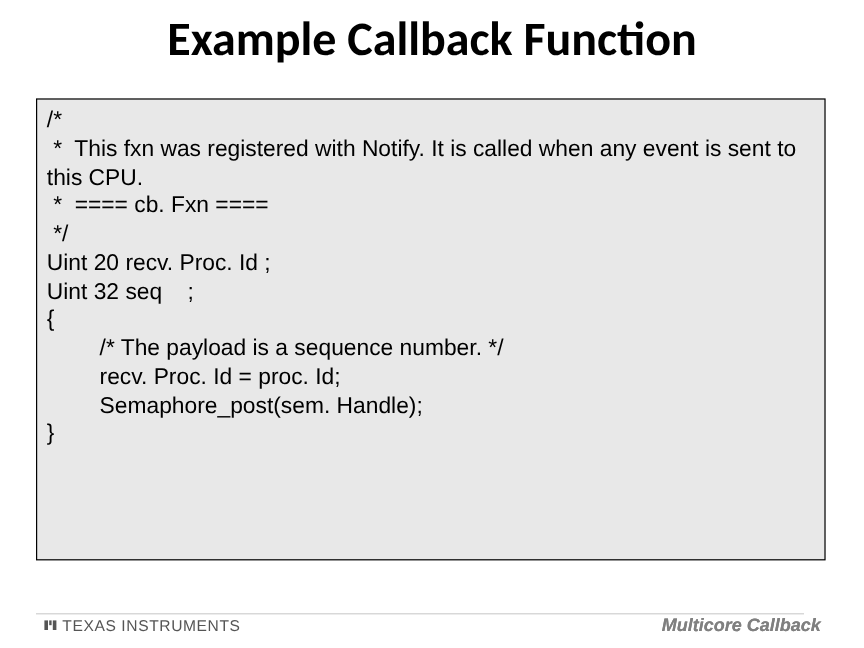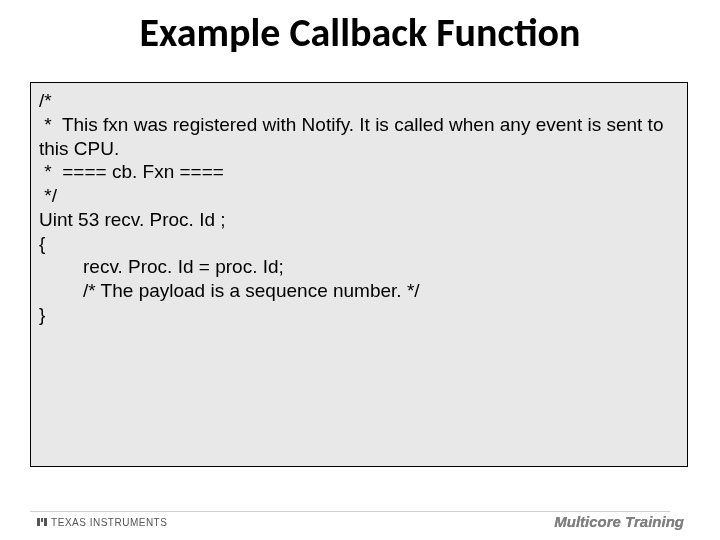--- a/index.html
+++ b/index.html
@@ -53,21 +53,21 @@
     position: absolute;
     bottom: 8px;
     left: 0;
     width: 720px;
     height: 32px;
   }
   .footer-left {
     position: absolute;
     left: 36px;
     bottom: 2px;
-    font-size: 10px;
+    font-size: 13px;
     color: #555555;
     letter-spacing: 0.5px;
     font-family: "Arial", sans-serif;
   }
   .ti-logo {
     display: inline-block;
     vertical-align: middle;
   }
   .footer-right {
     position: absolute;
@@ -94,36 +94,38 @@
 
 <div class="slide">
 
   <div class="title">Example Callback Function</div>
 
   <div class="code-box">
     <div class="code-line">/*</div>
     <div class="code-line"> *  This fxn was registered with Notify. It is called when any event is sent to this CPU.</div>
     <div class="code-line"> *  ==== cb. Fxn ====</div>
     <div class="code-line"> */</div>
-    <div class="code-line">Uint 53 recv. Proc. Id ;</div>
+    <div class="code-line">Uint 20 recv. Proc. Id ;</div>
+    <div class="code-line">Uint 32 seq    ;</div>
     <div class="code-line">{</div>
+    <div class="code-line indent">/* The payload is a sequence number. */</div>
     <div class="code-line indent">recv. Proc. Id = proc. Id;</div>
-    <div class="code-line indent">/* The payload is a sequence number. */</div>
+    <div class="code-line indent">Semaphore_post(sem. Handle);</div>
     <div class="code-line">}</div>
   </div>
 
   <div class="footer-rule"></div>
 
   <div class="footer">
     <div class="footer-left">
       <span class="ti-logo">
         <svg width="12" height="12" viewBox="0 0 24 24">
           <rect x="2" y="4" width="6" height="16" fill="#555"></rect>
           <rect x="10" y="4" width="4" height="8" fill="#555"></rect>
           <rect x="16" y="4" width="6" height="16" fill="#555"></rect>
         </svg>
       </span>
       <span>TEXAS INSTRUMENTS</span>
     </div>
-    <div class="footer-right">Multicore Training</div>
+    <div class="footer-right">Multicore Callback</div>
   </div>
 
 </div>
 
 </body></html>

